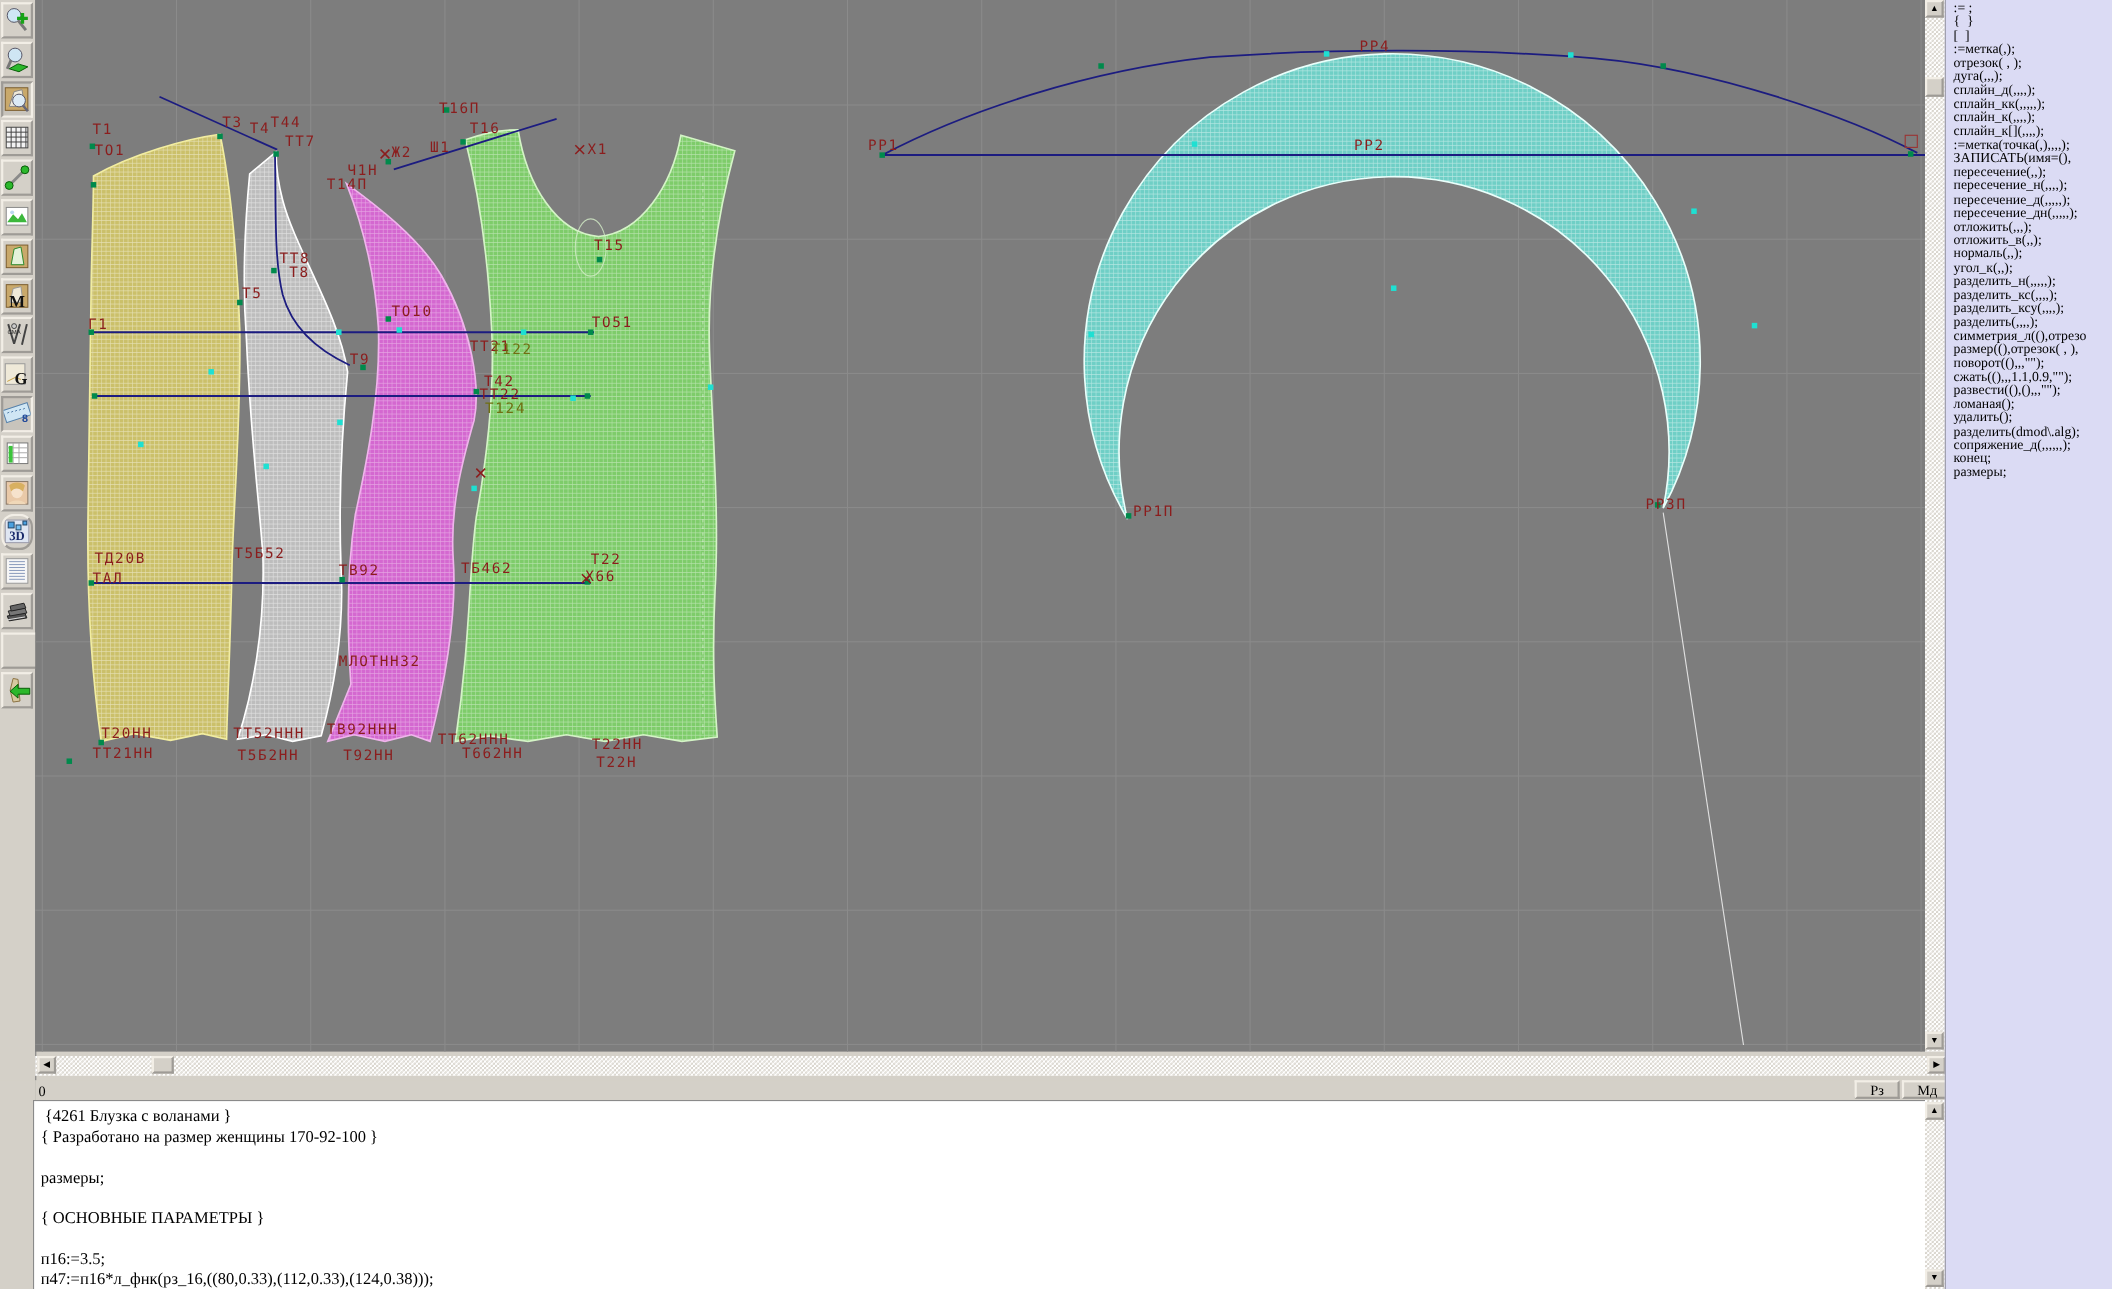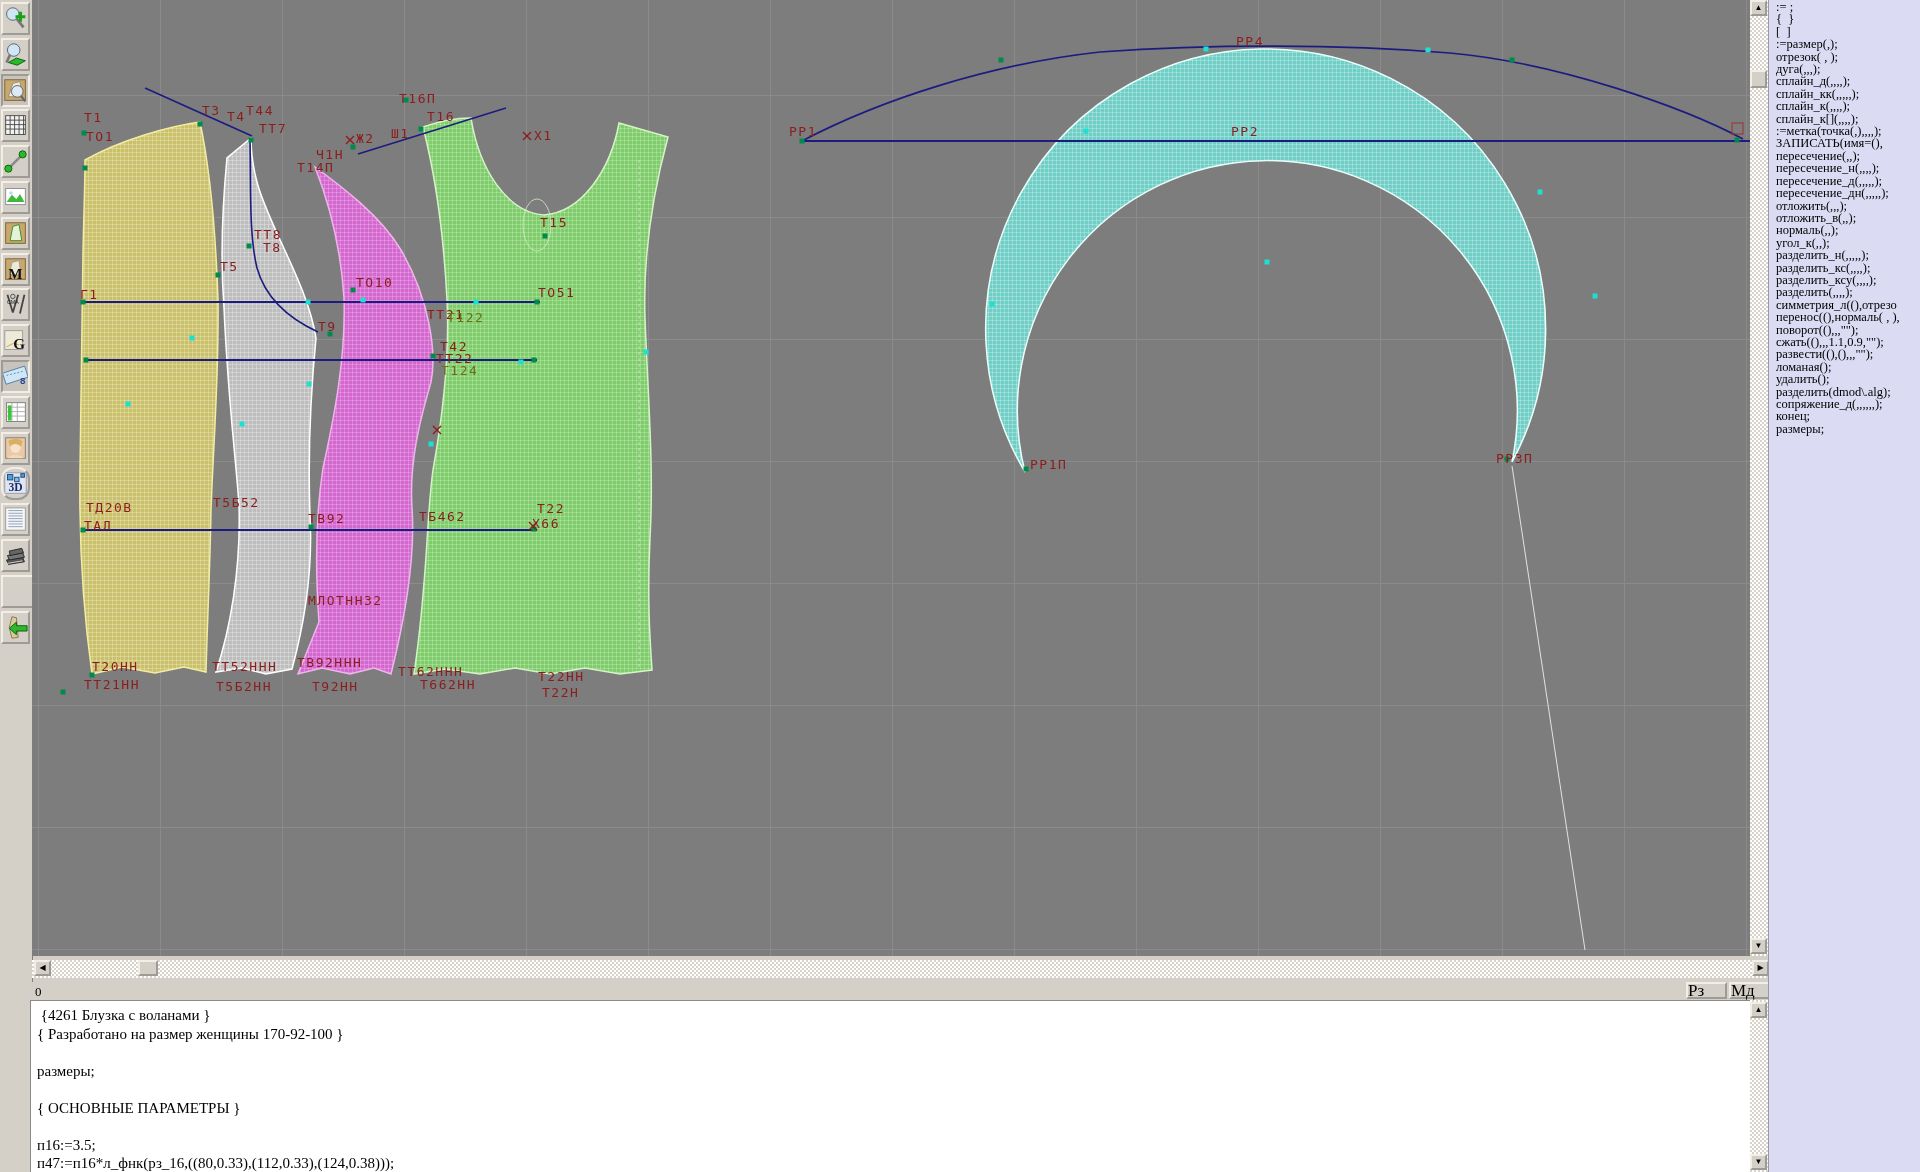--- a/index.html
+++ b/index.html
@@ -37,22 +37,22 @@
   #right-panel{position:absolute;left:1768px;top:0;width:152px;height:1172px;background:#dbdbf4;
                border-left:1px solid #9a9aa8;box-sizing:border-box;}
   #cmdlist{padding:1px 0 0 7px;}
   .cmd{font-family:"Liberation Serif",serif;font-size:12.5px;line-height:12.4px;color:#000;
        white-space:pre;cursor:default;}
   
   #statusbar{position:absolute;left:32px;top:982px;width:1738px;height:18px;background:#d4d0c8;}
   #status-val{position:absolute;left:3px;top:2px;font-family:"Liberation Serif",serif;
               font-size:13px;color:#000;}
   .mode-btn{position:absolute;top:0;height:17px;background:#d4d0c8;border:2px outset #f2eee6;
-            box-sizing:border-box;font-family:"Liberation Serif",serif;font-size:17px;
-            line-height:13px;color:#000;}
+            box-sizing:border-box;font-family:"Liberation Serif",serif;font-size:13px;
+            text-align:center;line-height:13px;color:#000;}
   
   #editor{position:absolute;left:30px;top:1000px;width:1720px;height:172px;background:#fff;
           border-top:1px solid #8a8a8a;border-left:1px solid #8a8a8a;box-sizing:border-box;}
   #editor pre{margin:0;padding:5px 0 0 6px;font-family:"Liberation Serif",serif;font-size:15px;
               line-height:18.5px;color:#000;}
   #toolbar-bottom-gap{position:absolute;left:0;top:982px;width:32px;height:190px;background:#d4d0c8;}
 </style>
 </head>
 <body>
 
@@ -383,21 +383,21 @@
   <div id="vscroll-editor" class="track">
     <div class="sbtn" style="left:0;top:2px;">▲</div>
     <div class="sbtn" style="left:0;top:154px;">▼</div>
   </div>
 
   <div id="right-panel">
     <div id="cmdlist">
         <div class="cmd">:= ;</div>
         <div class="cmd">{  }</div>
         <div class="cmd">[  ]</div>
-        <div class="cmd">:=размер(,);</div>
+        <div class="cmd">:=метка(,);</div>
         <div class="cmd">отрезок( , );</div>
         <div class="cmd">дуга(,,,);</div>
         <div class="cmd">сплайн_д(,,,,);</div>
         <div class="cmd">сплайн_кк(,,,,,);</div>
         <div class="cmd">сплайн_к(,,,,);</div>
         <div class="cmd">сплайн_к[](,,,,);</div>
         <div class="cmd">:=метка(точка(,),,,,);</div>
         <div class="cmd">ЗАПИСАТЬ(имя=(),</div>
         <div class="cmd">пересечение(,,);</div>
         <div class="cmd">пересечение_н(,,,,);</div>
@@ -405,21 +405,21 @@
         <div class="cmd">пересечение_дн(,,,,,);</div>
         <div class="cmd">отложить(,,,);</div>
         <div class="cmd">отложить_в(,,);</div>
         <div class="cmd">нормаль(,,);</div>
         <div class="cmd">угол_к(,,);</div>
         <div class="cmd">разделить_н(,,,,,);</div>
         <div class="cmd">разделить_кс(,,,,);</div>
         <div class="cmd">разделить_ксу(,,,,);</div>
         <div class="cmd">разделить(,,,,);</div>
         <div class="cmd">симметрия_л((),отрезо</div>
-        <div class="cmd">перенос((),нормаль( , ),</div>
+        <div class="cmd">размер((),отрезок( , ),</div>
         <div class="cmd">поворот((),,,"");</div>
         <div class="cmd">сжать((),,,1.1,0.9,"");</div>
         <div class="cmd">развести((),(),,,"");</div>
         <div class="cmd">ломаная();</div>
         <div class="cmd">удалить();</div>
         <div class="cmd">разделить(dmod\.alg);</div>
         <div class="cmd">сопряжение_д(,,,,,,);</div>
         <div class="cmd">конец;</div>
         <div class="cmd">размеры;</div>
       </div>

